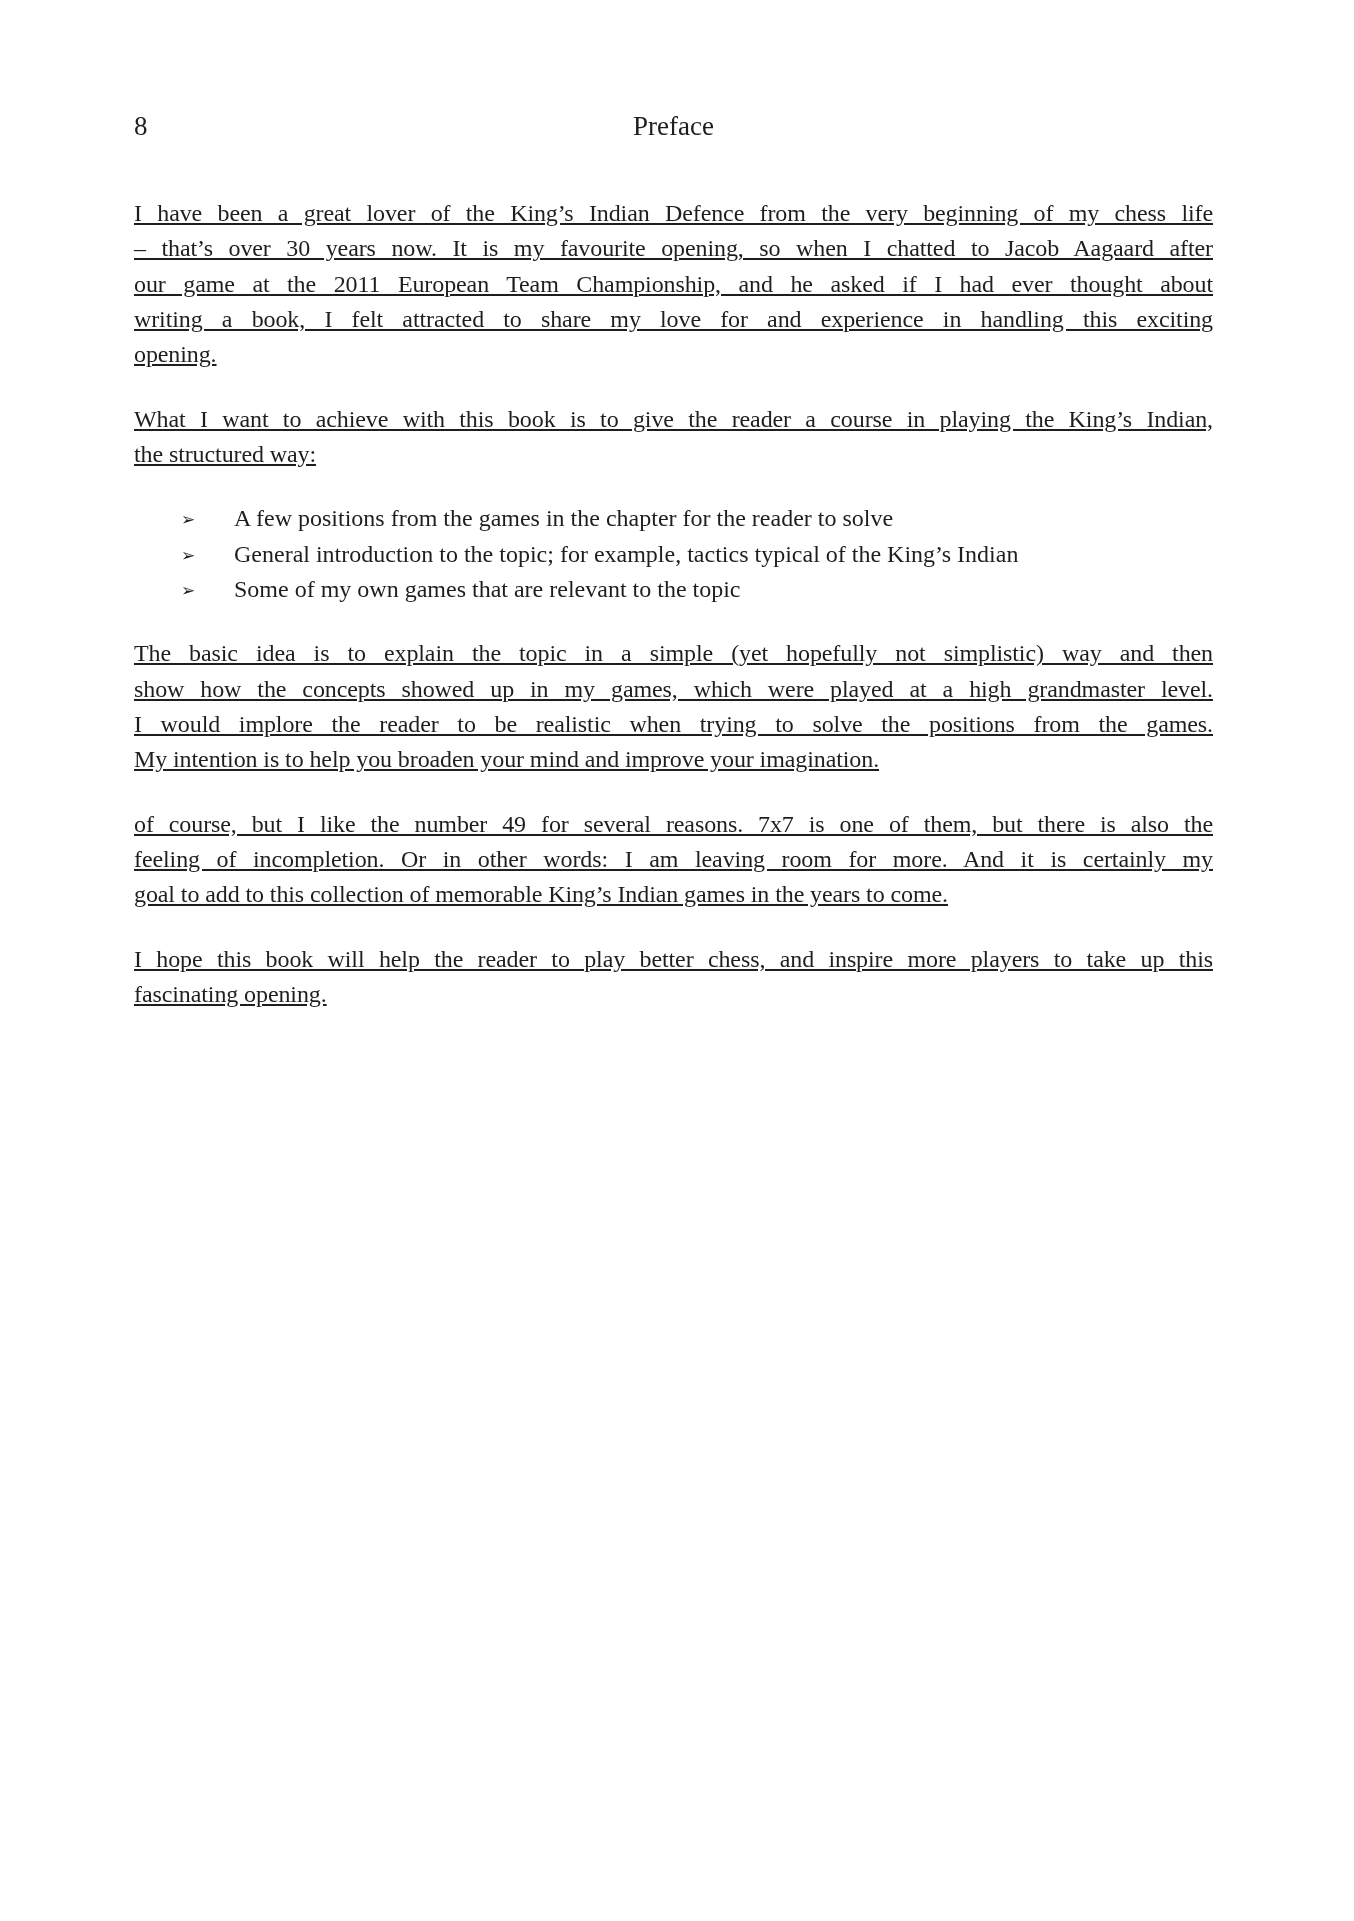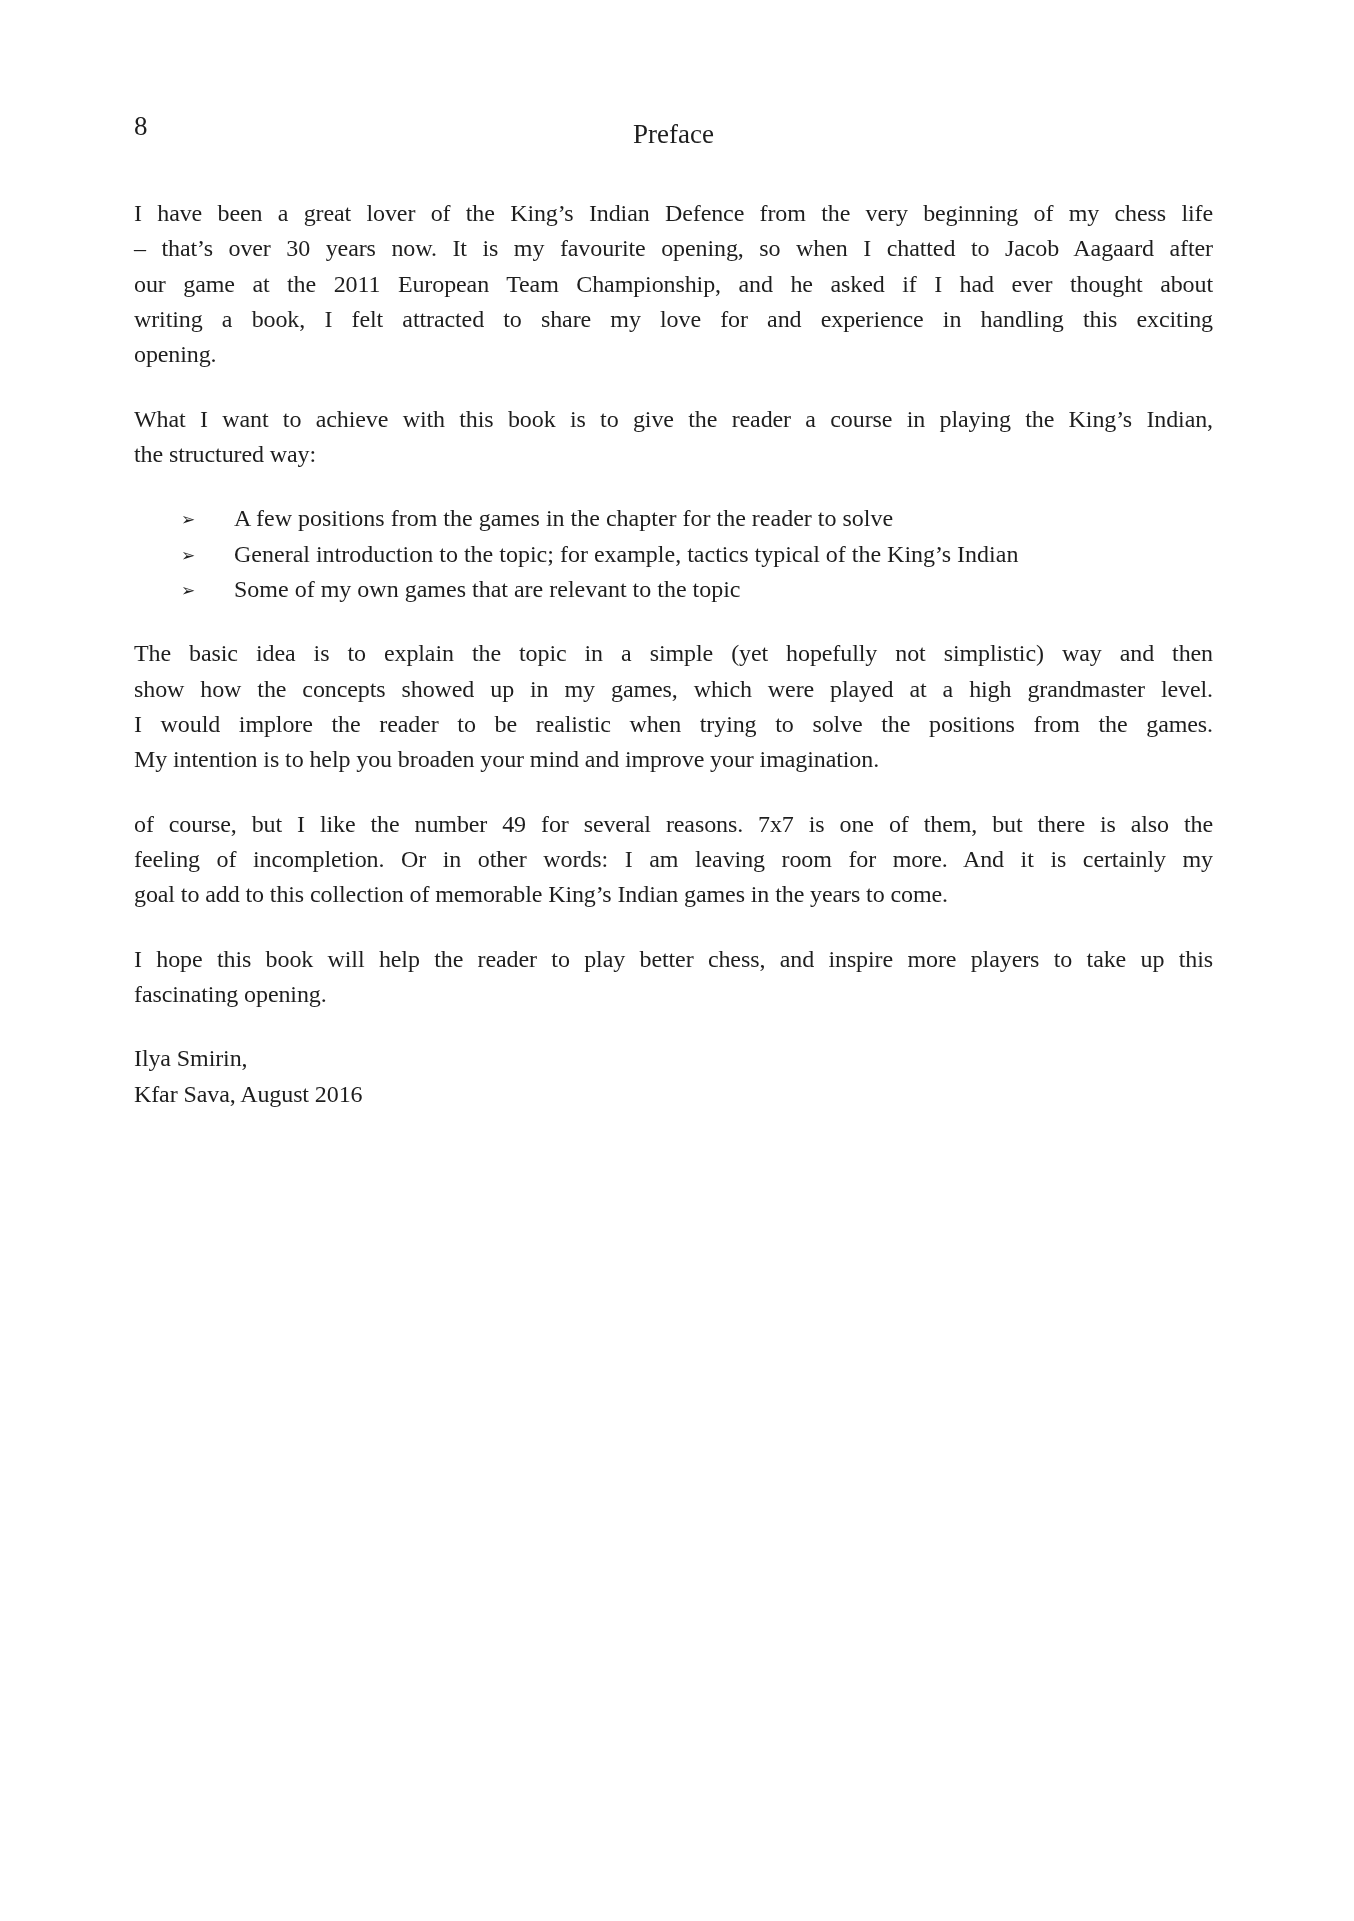--- a/index.html
+++ b/index.html
@@ -27,36 +27,37 @@
   }
   .page-number {
     position: absolute;
     left: 0;
     top: 0;
   }
   .page-title {
     position: absolute;
     left: 0;
     right: 0;
-    top: 8px;
+    top: 0;
     text-align: center;
   }
   .body {
     position: absolute;
     top: 196px;
     left: 134px;
     width: 1079px;
     font-size: 24px;
   }
   .para + .para {
     margin-top: 29px;
   }
   .line {
     line-height: 35.33px;
     letter-spacing: -0.1px;
+    text-decoration: underline;
   }
   .line.justify {
     text-align: justify;
     text-justify: inter-word;
     text-align-last: justify;
   }
   .bullet-item {
     position: relative;
     padding-left: 100px;
     line-height: 35.33px;
@@ -103,18 +104,14 @@
       </div>
       <div class="para para">
         <div class="line justify" style="">of course, but I like the number 49 for several reasons. 7x7 is one of them, but there is also the</div>
         <div class="line justify" style="">feeling of incompletion. Or in other words: I am leaving room for more. And it is certainly my</div>
         <div class="line" style="">goal to add to this collection of memorable King’s Indian games in the years to come.</div>
       </div>
       <div class="para para">
         <div class="line justify" style="">I hope this book will help the reader to play better chess, and inspire more players to take up this</div>
         <div class="line" style="">fascinating opening.</div>
       </div>
-      <div class="para signature">
-        <div class="line" style="">Ilya Smirin,</div>
-        <div class="line" style="">Kfar Sava, August 2016</div>
-      </div>
     </div>
 </div>
 
 </body></html>

